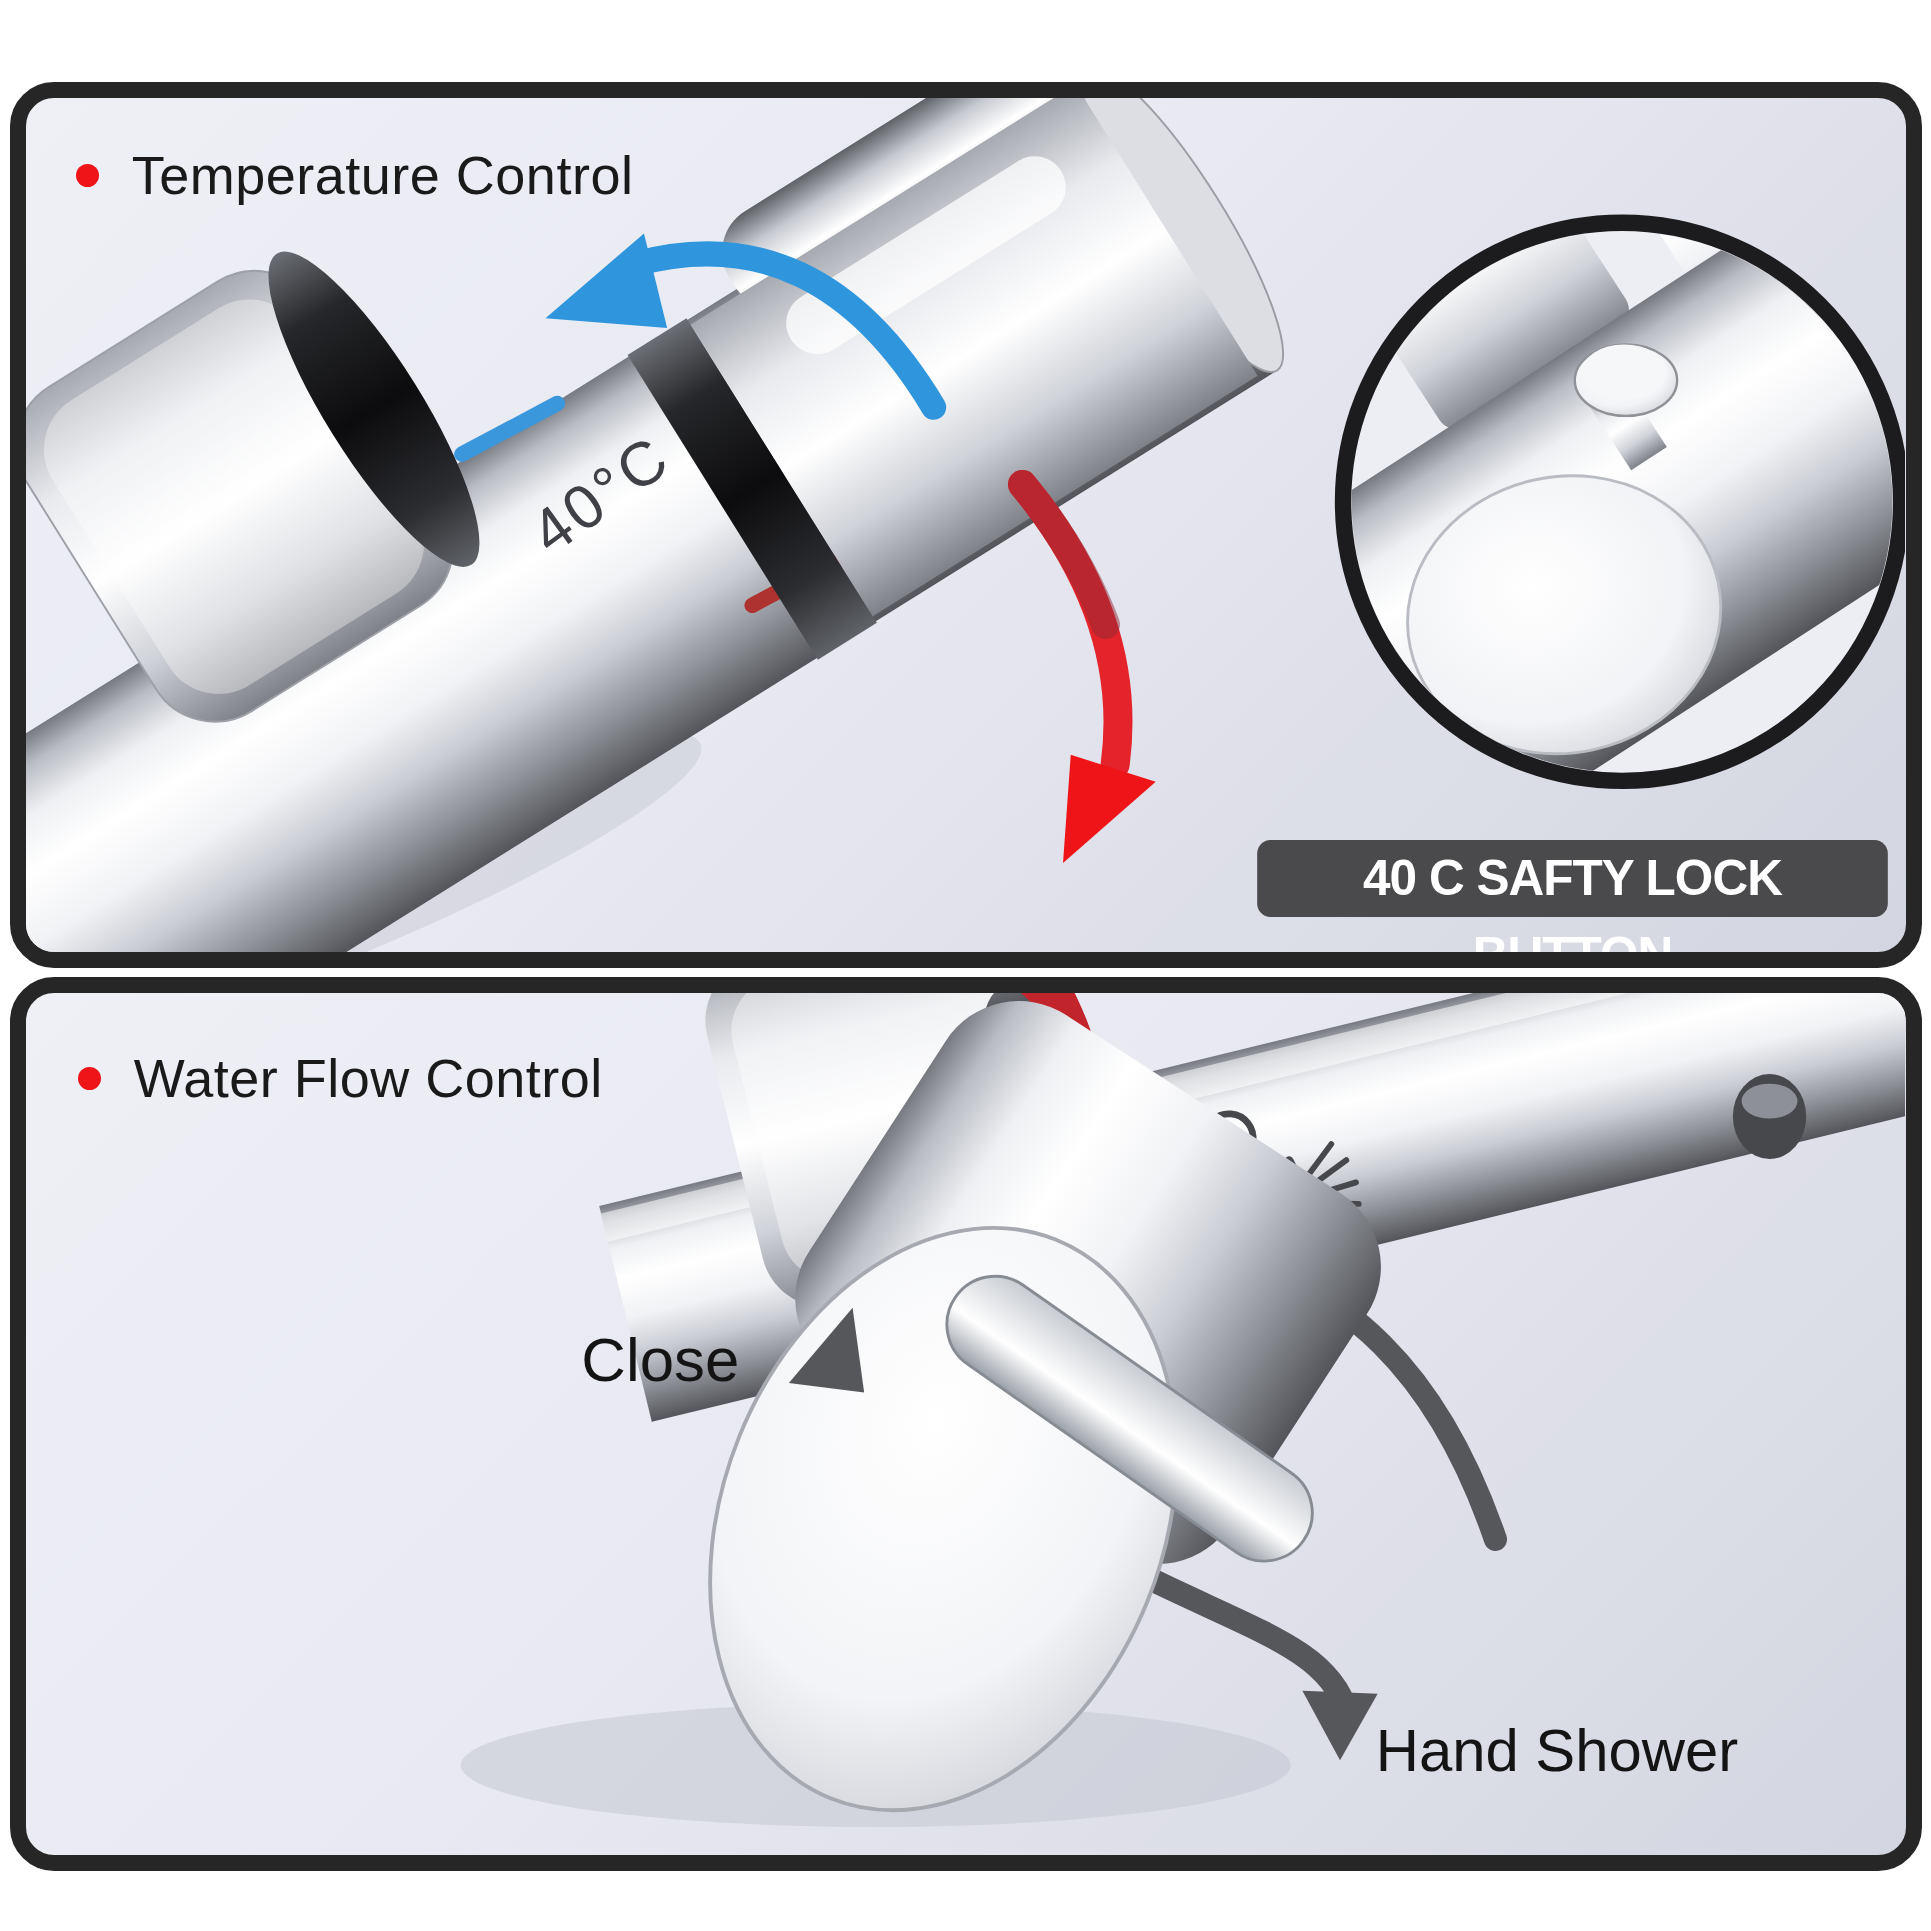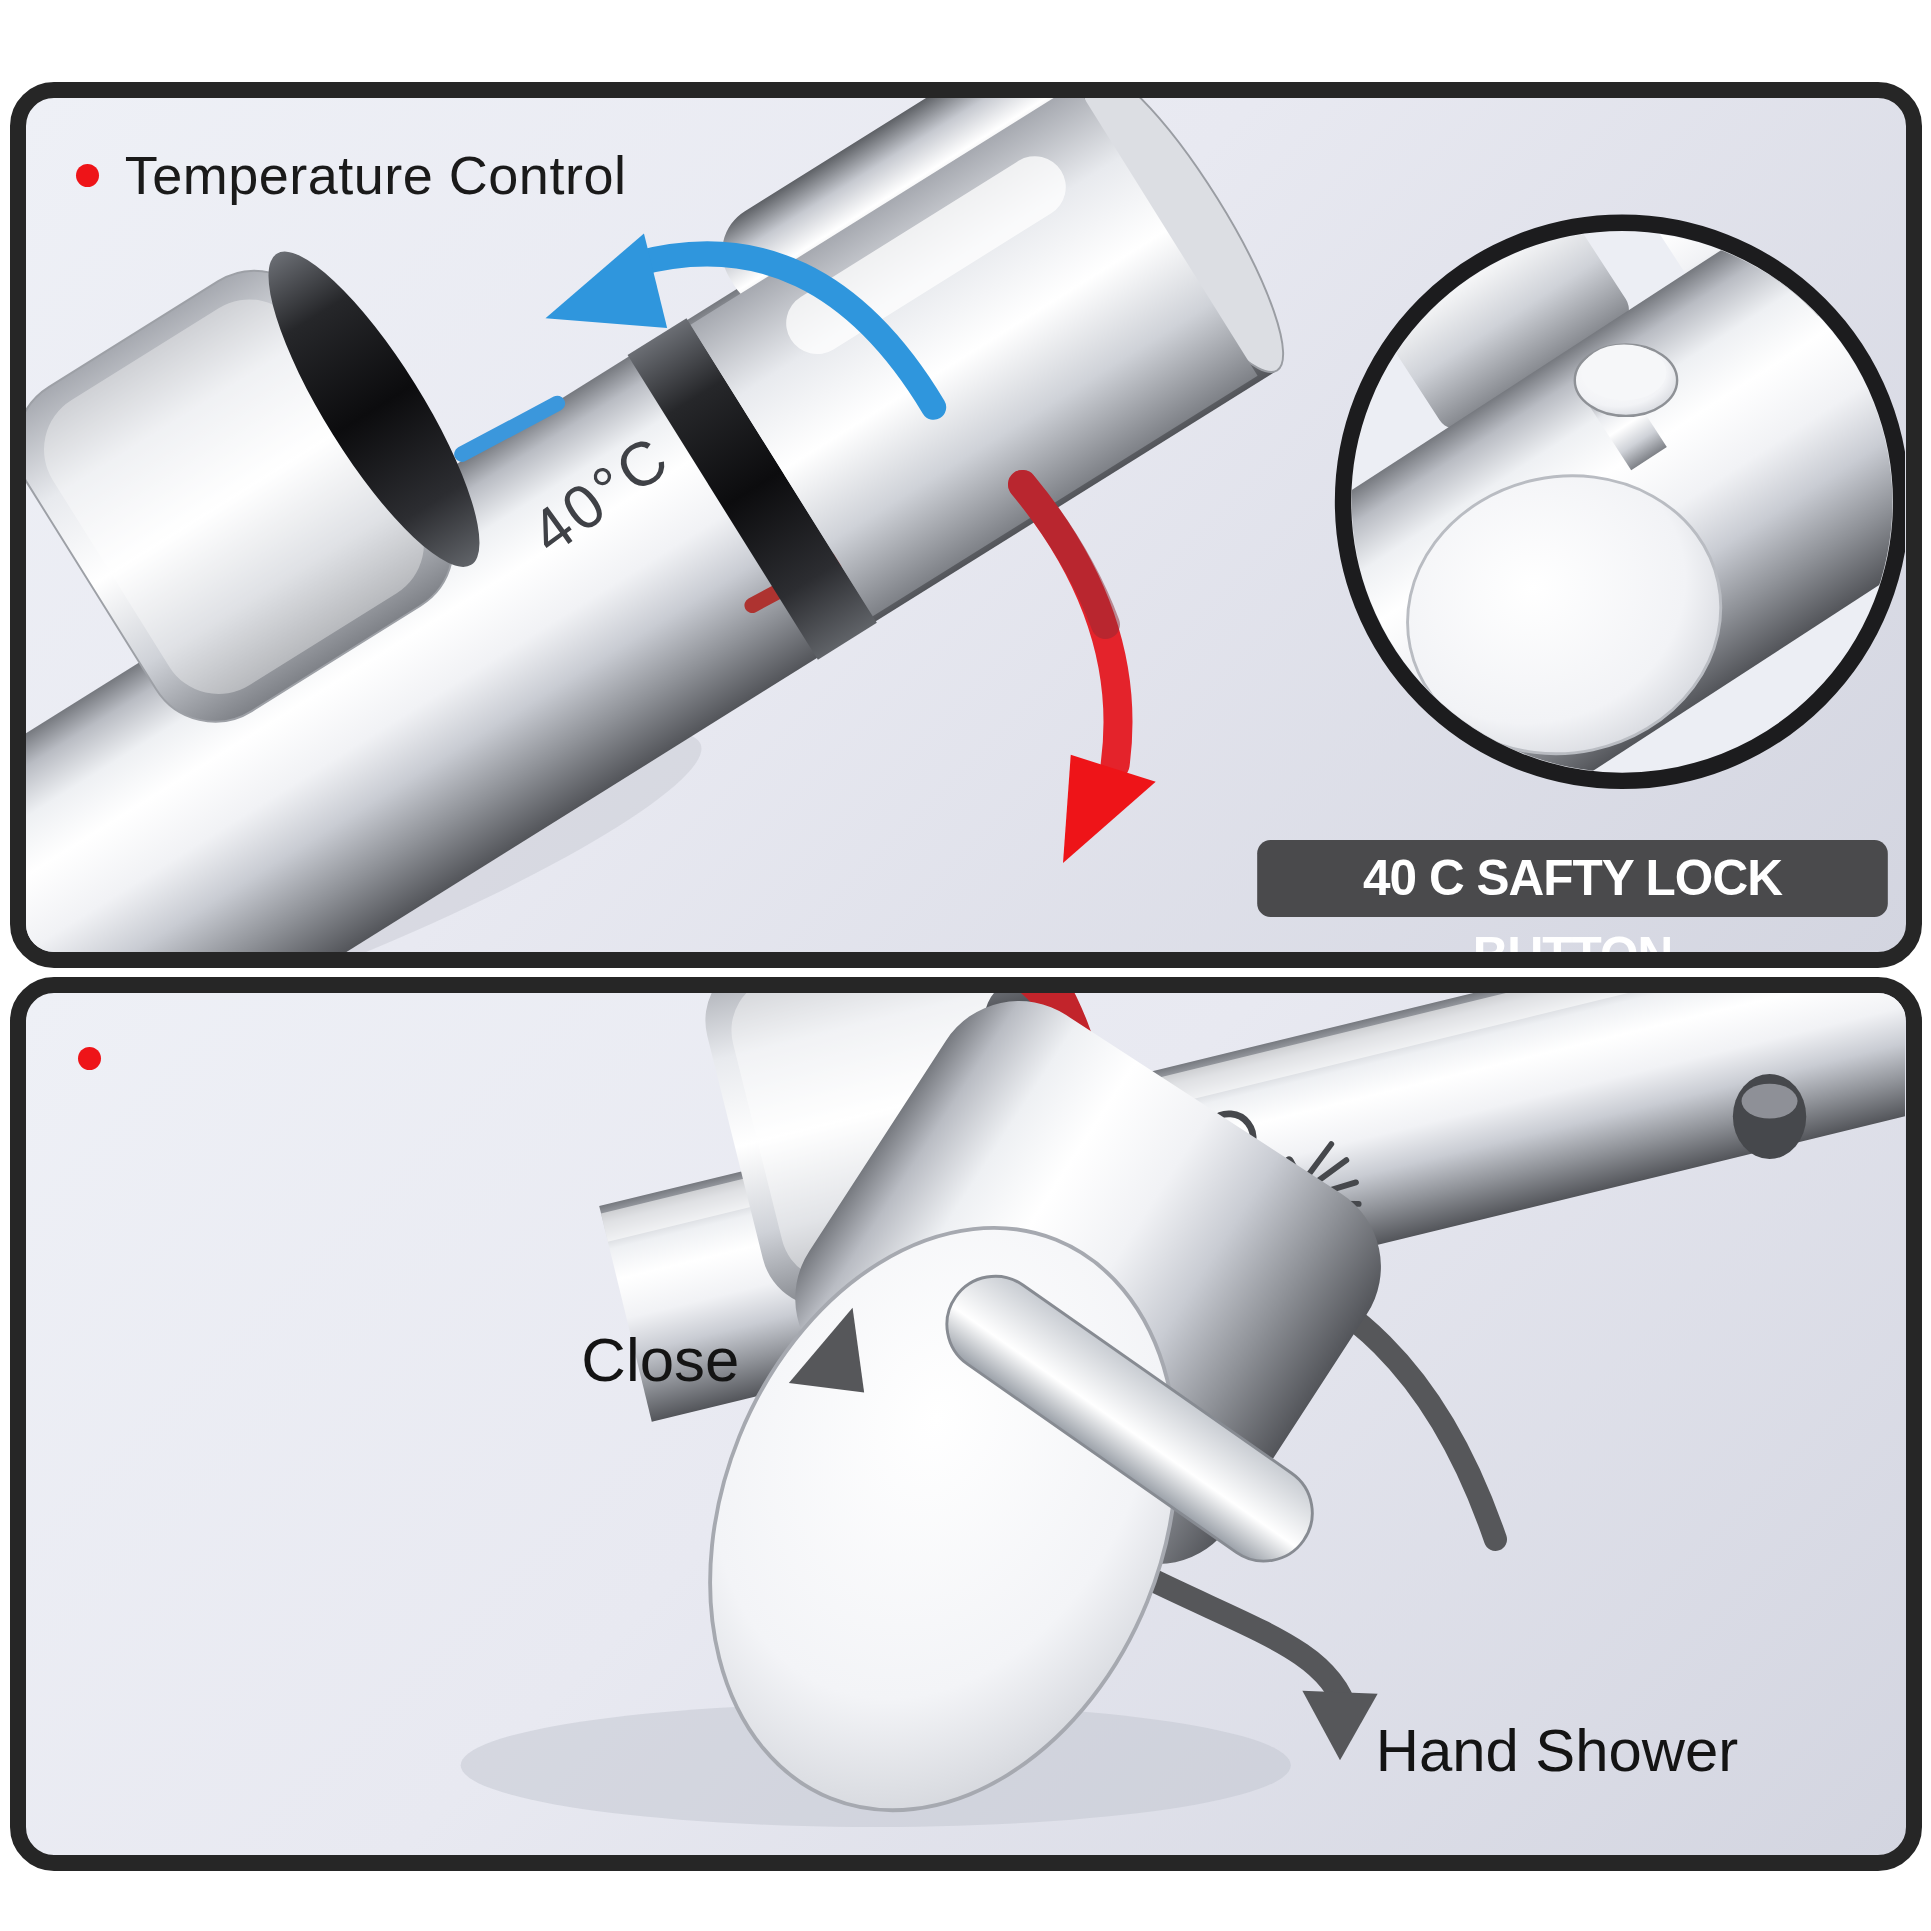--- a/index.html
+++ b/index.html
@@ -4,21 +4,21 @@
 <style>
   html,body{margin:0;padding:0;background:#ffffff;}
   #stage{position:relative;width:1931px;height:1931px;background:#ffffff;overflow:hidden;
          font-family:"Liberation Sans", sans-serif;}
   .panel{position:absolute;left:9.7px;width:1912px;box-sizing:border-box;
          border:16.4px solid #262626;border-radius:44px;overflow:hidden;
          background:linear-gradient(135deg,#eef0f6 0%,#e8e9f1 45%,#d3d5e0 100%);}
   #panel-temp{top:82px;height:886px;}
   #panel-flow{top:977px;height:894px;}
   .panel svg{position:absolute;left:0;top:0;display:block;}
-  .title-row{position:absolute;display:flex;align-items:center;gap:26px;z-index:5;}
+  .title-row{position:absolute;display:flex;align-items:center;gap:33px;z-index:5;}
   #panel-temp .title-row{left:50px;top:46px;}
   #panel-flow .title-row{left:52px;top:54px;}
   .bullet{width:23px;height:23px;border-radius:50%;background:#ee1418;flex:0 0 auto;}
   .title-text{font-size:54px;color:#1a1a1a;letter-spacing:0.5px;white-space:nowrap;}
   .callout-badge{position:absolute;left:1228px;top:742px;width:637px;height:77px;z-index:6;
          background:#4a4a4c;border-radius:13.5px;color:#ffffff;font-weight:bold;
          font-size:50px;line-height:77px;text-align:center;letter-spacing:-1px;
          transform:scaleX(0.99);transform-origin:center;}
 </style>
 </head>
@@ -123,20 +123,21 @@
       </g>
     </svg>
 
     <div class="callout-badge">40 C SAFTY LOCK BUTTON</div>
   </div>
 
   <div class="panel" id="panel-flow">
 
     <div class="title-row">
       <span class="bullet"></span>
+      <span class="title-text">Water Flow Control</span>
     </div>
 
     <svg width="1879" height="861" viewBox="0 0 1946 892">
       <defs>
         <linearGradient id="g2chrome" x1="0" y1="0" x2="0" y2="1">
           <stop offset="0" stop-color="#76797f"></stop>
             <stop offset="0.08" stop-color="#b9bcc3"></stop>
           <stop offset="0.2" stop-color="#eef0f3"></stop>
             <stop offset="0.34" stop-color="#ffffff"></stop>
           <stop offset="0.52" stop-color="#f1f2f5"></stop>

